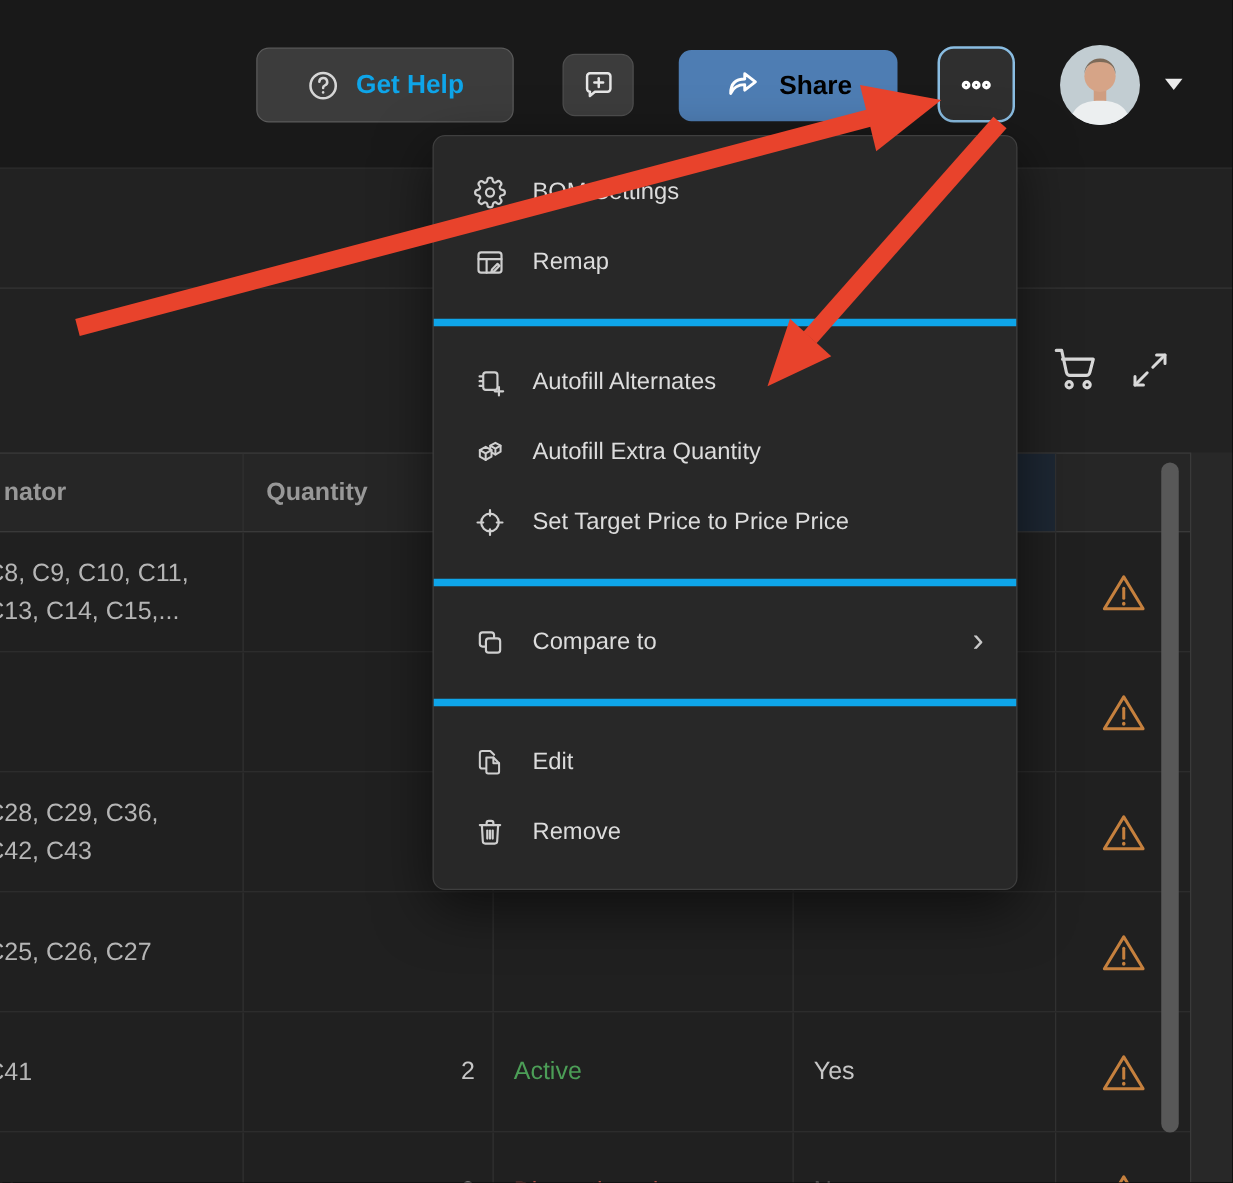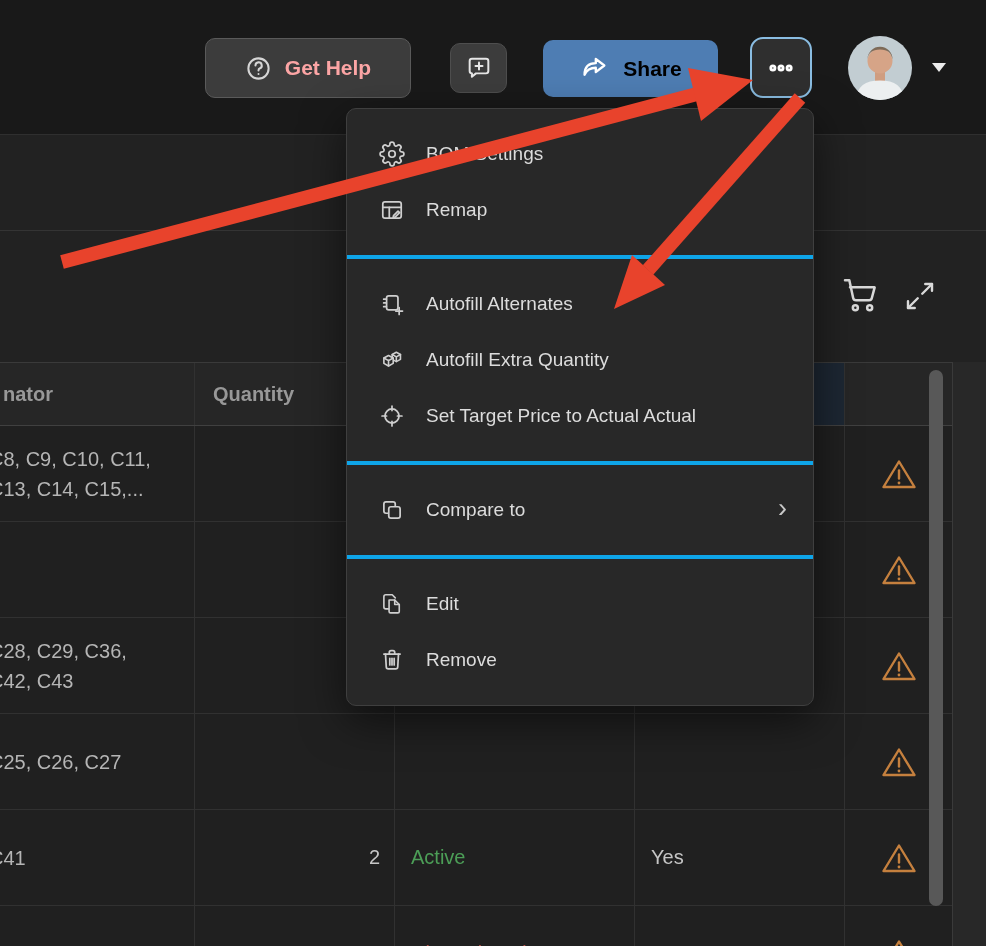--- a/index.html
+++ b/index.html
@@ -4,21 +4,21 @@
 <style>
   html,body{margin:0;padding:0;background:#000;}
   .canvas{position:relative;width:986px;height:946px;overflow:hidden;background:#222222;
           font-family:"Liberation Sans",sans-serif;-webkit-font-smoothing:antialiased;}
   svg{display:block}
 
   
   .topbar{position:absolute;left:0;top:0;width:986px;height:134px;background:#191919;
           border-bottom:1px solid #2f2f2f;z-index:2;}
   .btn{position:absolute;display:flex;align-items:center;justify-content:center;gap:13px;
-       border-radius:10px;color:#fca5a5;font-size:21px;font-weight:700;box-sizing:border-box;cursor:pointer;}
+       border-radius:10px;color:#0ea5e9;font-size:21px;font-weight:700;box-sizing:border-box;cursor:pointer;}
   .btn-gethelp{left:205px;top:38px;width:206px;height:60px;background:#3c3c3c;border:1px solid #5a5a5a;}
   .btn-feedback{left:450px;top:43px;width:57px;height:50px;background:#3c3c3c;border:1px solid #4e4e4e;}
   .btn-share{left:543px;top:40px;width:175px;height:57px;background:#4e7db3;color:#000000;}
   .btn-more{left:750px;top:37px;width:62px;height:61px;background:#2f2f2f;border:2px solid #8abde2;border-radius:13px;}
   .avatar{position:absolute;left:848px;top:36px;width:64px;height:64px;border-radius:50%;overflow:hidden;cursor:pointer;}
   .caret{position:absolute;left:932px;top:63px;width:0;height:0;cursor:pointer;
          border-left:7px solid transparent;border-right:7px solid transparent;border-top:9px solid #ececec;}
 
   
   .bgline{position:absolute;left:0;width:986px;height:1px;background:#343434;}
@@ -50,21 +50,21 @@
 
   .right-strip{position:absolute;left:952px;top:362px;width:34px;height:584px;background:#282828;
                border-left:1px solid #3a3a3a;box-sizing:border-box;z-index:1;}
   .scroll-thumb{position:absolute;left:929px;top:370px;width:14px;height:536px;border-radius:7px;
                 background:#585858;z-index:3;cursor:pointer;}
 
   
   .menu{position:absolute;left:346px;top:108px;width:468px;background:#282828;border:1px solid #3f3f3f;
         border-radius:10px;box-shadow:0 14px 44px rgba(0,0,0,.55);z-index:5;box-sizing:border-box;}
   .msec{padding:17px 0;}
-  .msec + .msec{border-top:4px solid #0ea5e9;}
+  .msec + .msec{border-top:6px solid #0ea5e9;}
   .mitem{height:56px;display:flex;align-items:center;gap:21px;padding:0 26px 0 32px;
          font-size:19px;color:#dcdcdc;cursor:pointer;}
   .mitem svg{width:26px;height:26px;flex:none;}
   .chev{margin-left:auto;font-size:27px;color:#c9c9c9;line-height:1;font-weight:400;transform:translateY(-2px);}
 
   
   .arrows{position:absolute;left:0;top:0;z-index:10;pointer-events:none;}
 </style>
 </head>
 <body>
@@ -317,21 +317,21 @@
       <div class="mitem">
         <span>
           <svg viewBox="0 0 24 24" fill="none" stroke="#cfcfcf" stroke-width="1.6" stroke-linecap="round" stroke-linejoin="round">
             <circle cx="12" cy="12" r="6.5"></circle>
             <line x1="12" y1="2.8" x2="12" y2="7"></line>
             <line x1="12" y1="17" x2="12" y2="21.2"></line>
             <line x1="2.8" y1="12" x2="7" y2="12"></line>
             <line x1="17" y1="12" x2="21.2" y2="12"></line>
           </svg>
         </span>
-        <span>Set Target Price to Actual Actual</span>
+        <span>Set Target Price to Price Price</span>
       </div>
     </div>
 
     <div class="msec">
       <div class="mitem">
         <span>
           <svg viewBox="0 0 24 24" fill="none" stroke="#cfcfcf" stroke-width="1.6" stroke-linecap="round" stroke-linejoin="round">
             <rect x="4.5" y="4.5" width="10.5" height="10.5" rx="2"></rect>
             <rect x="9" y="9" width="10.5" height="10.5" rx="2" fill="#282828"></rect>
           </svg>

